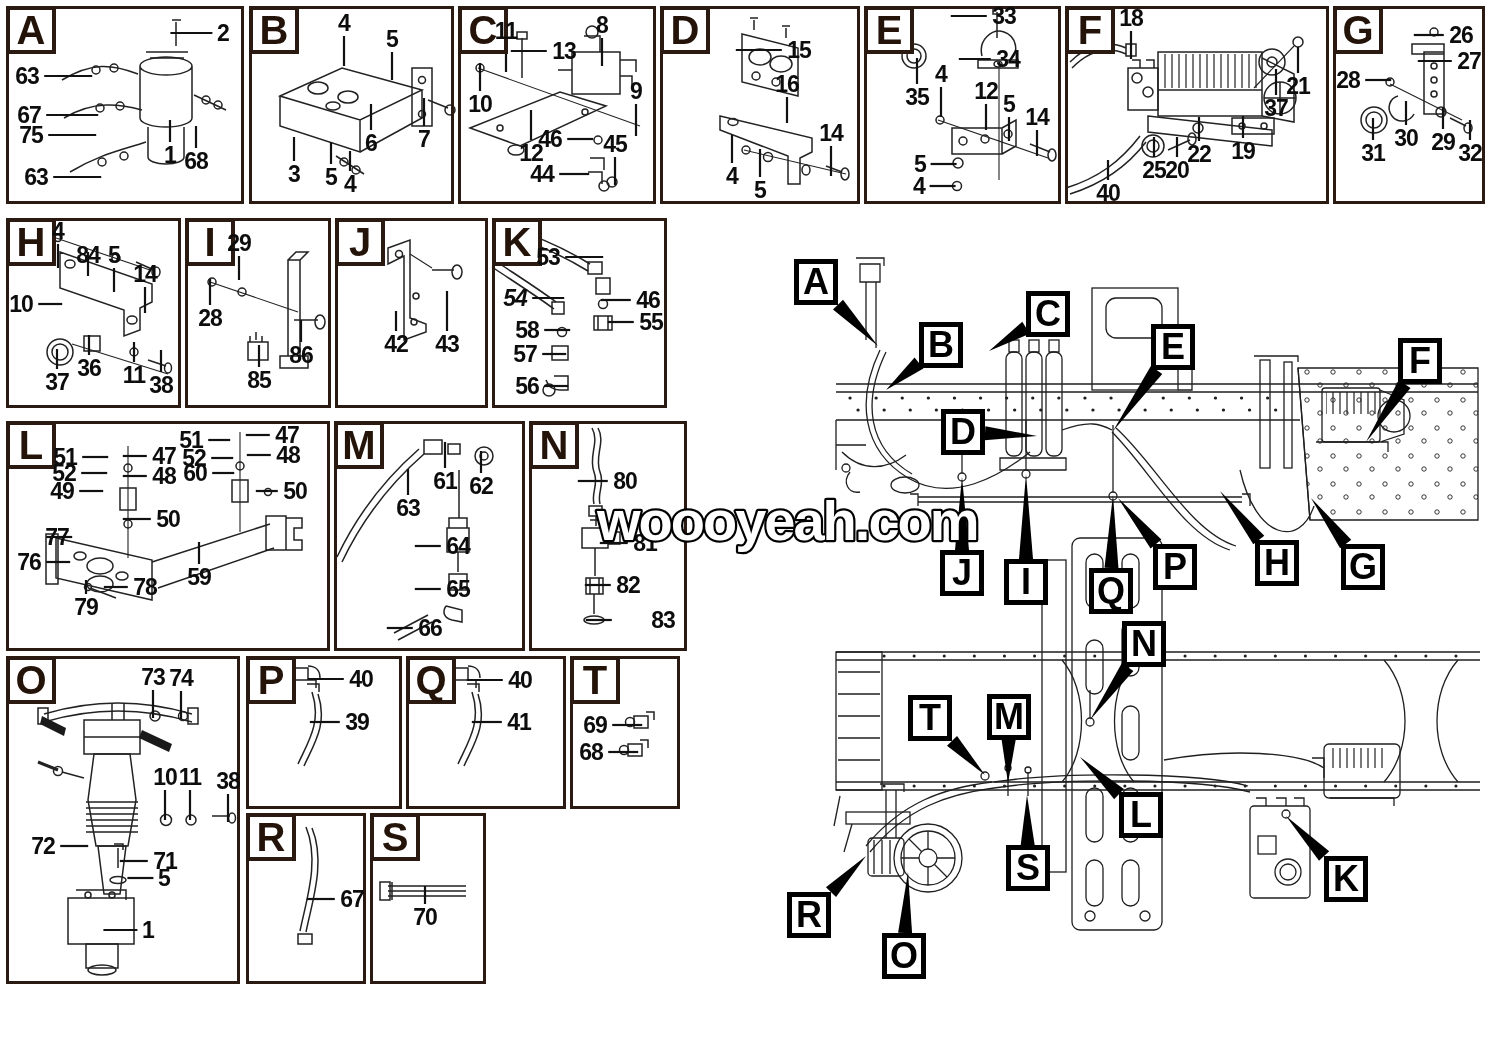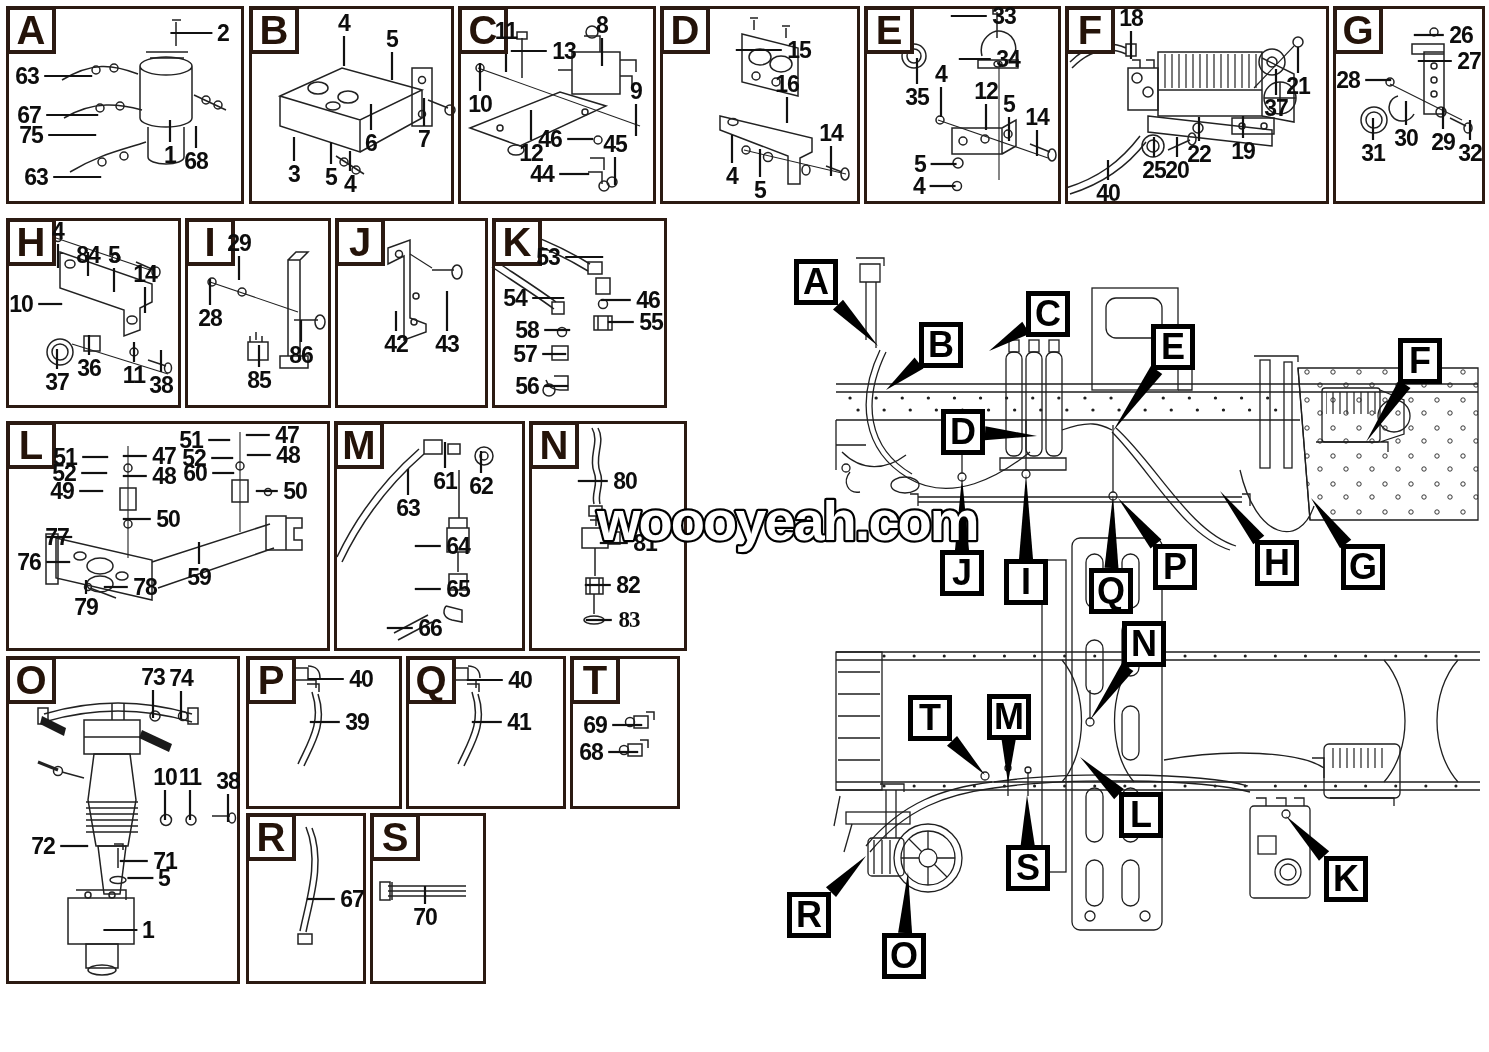--- a/index.html
+++ b/index.html
@@ -662,21 +662,21 @@
     <span class="part" style="left: 259px; top: 380px;">85</span>
     <div class="section" style="left: 335px; top: 218px; width: 153px; height: 190px;">
       <div class="tab">J</div>
     </div>
     <span class="part" style="left: 396px; top: 344px;">42</span>
     <span class="part" style="left: 447px; top: 344px;">43</span>
     <div class="section" style="left: 492px; top: 218px; width: 175px; height: 190px;">
       <div class="tab">K</div>
     </div>
     <span class="part" style="left: 548px; top: 257px;">53</span>
-    <span class="part" style="left: 515px; top: 298px;">54</span>
+    <span class="part" style="left: 515px; top: 298px; font-style: italic;">54</span>
     <span class="part" style="left: 648px; top: 300px;">46</span>
     <span class="part" style="left: 651px; top: 322px;">55</span>
     <span class="part" style="left: 527px; top: 330px;">58</span>
     <span class="part" style="left: 525px; top: 354px;">57</span>
     <span class="part" style="left: 527px; top: 386px;">56</span>
     <div class="section" style="left: 6px; top: 421px; width: 324px; height: 230px;">
       <div class="tab">L</div>
     </div>
     <span class="part" style="left: 65px; top: 457px;">51</span>
     <span class="part" style="left: 64px; top: 473px;">52</span>
@@ -703,21 +703,21 @@
     <span class="part" style="left: 408px; top: 508px;">63</span>
     <span class="part" style="left: 458px; top: 546px;">64</span>
     <span class="part" style="left: 458px; top: 589px;">65</span>
     <span class="part" style="left: 430px; top: 628px;">66</span>
     <div class="section" style="left: 529px; top: 421px; width: 158px; height: 230px;">
       <div class="tab">N</div>
     </div>
     <span class="part" style="left: 625px; top: 481px;">80</span>
     <span class="part" style="left: 645px; top: 543px;">81</span>
     <span class="part" style="left: 628px; top: 585px;">82</span>
-    <span class="part" style="left: 629px; top: 620px; font-family: Liberation Serif, serif;">83</span>
+    <span class="part" style="left: 663px; top: 620px;">83</span>
     <div class="section" style="left: 6px; top: 656px; width: 234px; height: 328px;">
       <div class="tab">O</div>
     </div>
     <span class="part" style="left: 153px; top: 677px;">73</span>
     <span class="part" style="left: 181px; top: 678px;">74</span>
     <span class="part" style="left: 165px; top: 777px;">10</span>
     <span class="part" style="left: 190px; top: 777px;">11</span>
     <span class="part" style="left: 228px; top: 781px;">38</span>
     <span class="part" style="left: 43px; top: 846px;">72</span>
     <span class="part" style="left: 165px; top: 861px;">71</span>

